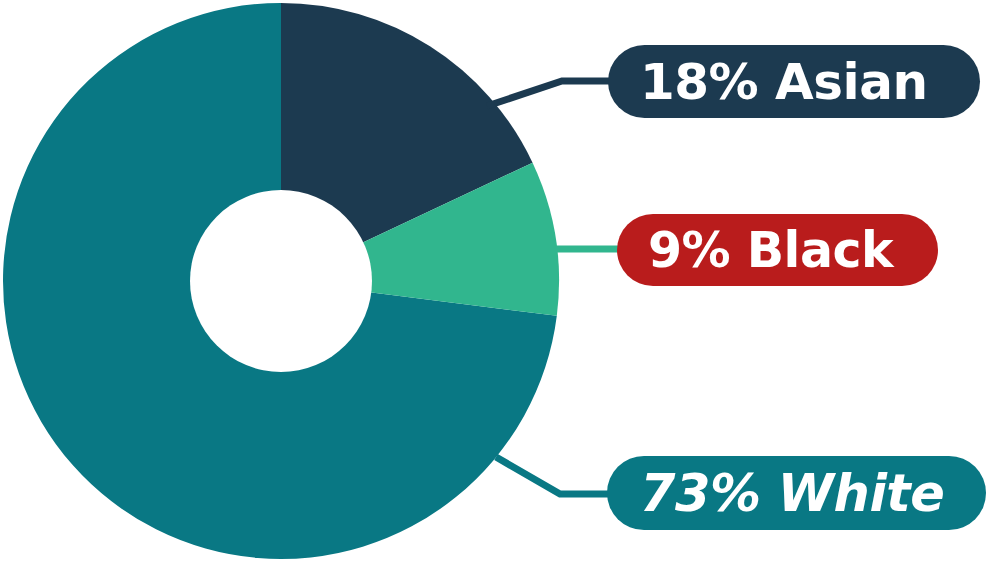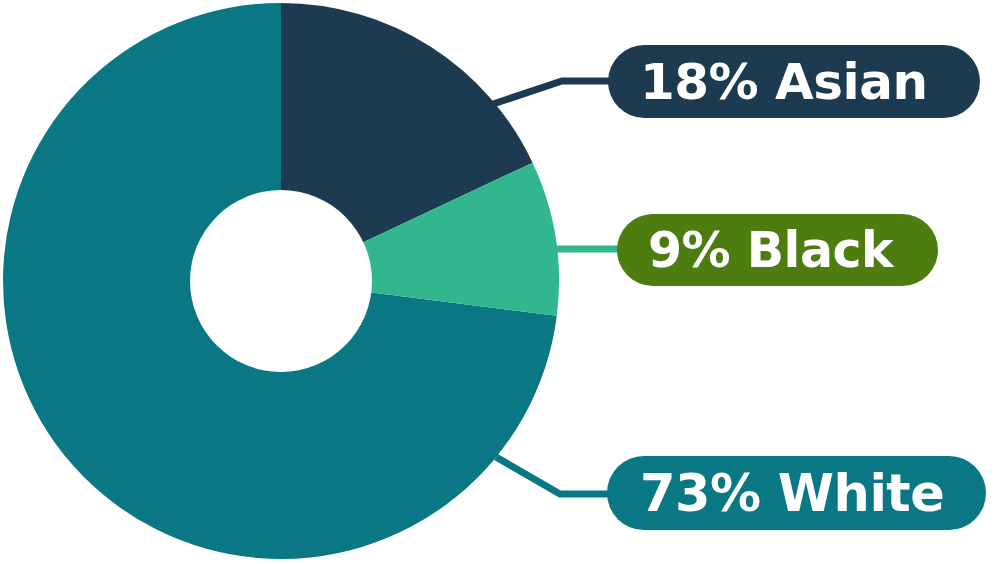--- a/index.html
+++ b/index.html
@@ -86,21 +86,21 @@
 
     <polyline points="556,249 624,249" fill="none" stroke="#31b68e" stroke-width="7" stroke-linecap="butt"></polyline>
 
     <polyline points="496,457 560,494 614,494" fill="none" stroke="#097884" stroke-width="7" stroke-linecap="butt" stroke-linejoin="miter"></polyline>
   </svg>
 
   <div class="label-pill" id="pill-asian" style="background:#1c3a50;">
     <span class="pill-text" style="color: rgb(255, 255, 255);">18% Asian</span>
   </div>
 
-  <div class="label-pill" id="pill-black" style="background:#4d7c0f;text-align:center;">
+  <div class="label-pill" id="pill-black" style="background:#b91c1c;text-align:center;">
     <span class="pill-text" style="color: rgb(255, 255, 255);">9% Black</span>
   </div>
 
   <div class="label-pill" id="pill-white" style="background:#097884;">
-    <span class="pill-text" style="color: rgb(255, 255, 255);">73% White</span>
+    <span class="pill-text" style="color: rgb(255, 255, 255); font-style: italic;">73% White</span>
   </div>
 
 </div>
 
 </body></html>

